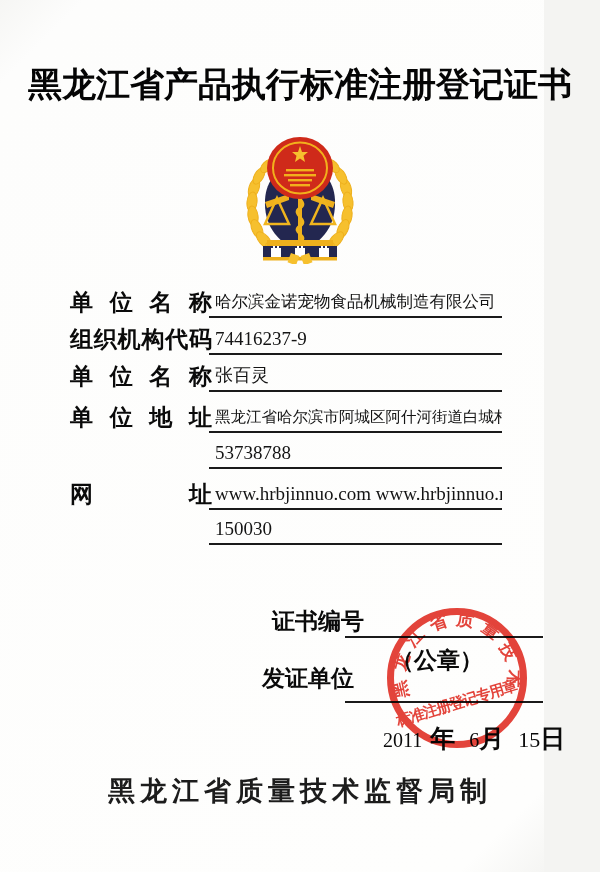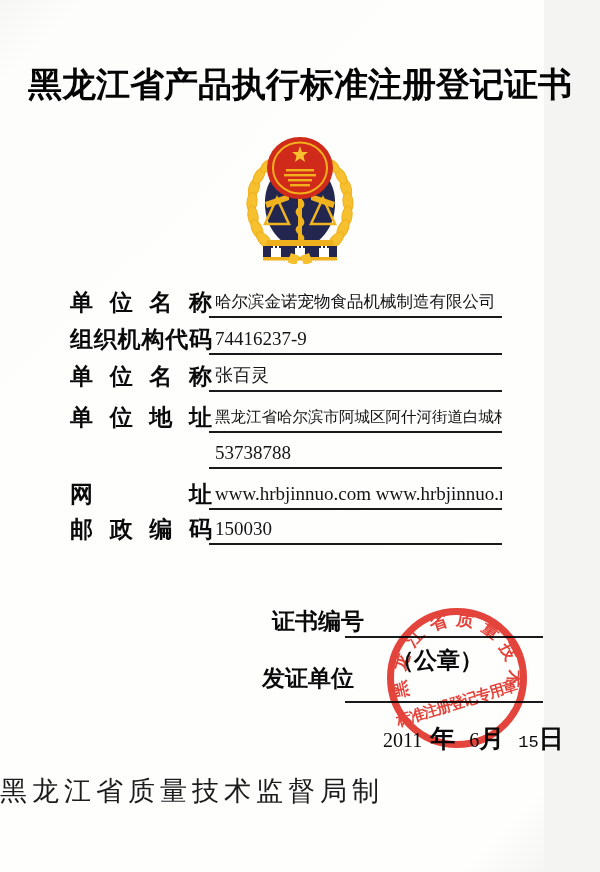--- a/index.html
+++ b/index.html
@@ -53,33 +53,33 @@
   .cert-issuer-line{top:701px;}
   .issuer-value{
     position:absolute;left:391px;top:645px;
     font-size:23px;font-weight:bold;color:#0a0a0a;white-space:nowrap;
   }
   .date-line{
     position:absolute;left:383px;top:722px;width:190px;
     white-space:nowrap;color:#0a0a0a;
   }
   .date-line .num{font-size:20px;}
-  .date-line .num-sm{font-size:17px;font-family:Liberation Mono, monospace;}
+  .date-line .num-sm{font-size:22px;}
   .date-line .unit{font-size:25px;font-weight:bold;}
   .date-line .gap{display:inline-block;width:14px;}
   .date-line .gap-sm{display:inline-block;width:8px;}
   
   .seal{
     position:absolute;left:381px;top:602px;width:152px;height:152px;
     mix-blend-mode:multiply;opacity:0.92;
   }
   
   .footer{
-    position:absolute;top:773px;left:0;width:600px;
-    font-size:27px;font-weight:400;color:#1c1c1c;letter-spacing:5px;
+    position:absolute;top:773px;left:0;width:600px;text-align:center;
+    font-size:27px;font-weight:700;color:#1c1c1c;letter-spacing:5px;
     font-family:"Liberation Serif","DejaVu Serif",serif;
   }
 </style>
 </head>
 <body>
 
 <div class="page">
 
   <div class="title">黑龙江省产品执行标准注册登记证书</div>
 
@@ -160,21 +160,20 @@
     <div class="val">黑龙江省哈尔滨市阿城区阿什河街道白城村</div>
   </div>
   <div class="form-row row-4">
     <div class="val">53738788</div>
   </div>
   <div class="form-row row-5">
     <div class="lbl">网址</div>
     <div class="val">www.hrbjinnuo.com   www.hrbjinnuo.net</div>
   </div>
   <div class="form-row row-6">
-    <div class="lbl">邮政编码</div>
     <div class="val">150030</div>
   </div>
 
   <div class="cert-label cert-number-label">证书编号</div>
   <div class="cert-line cert-number-line"></div>
 
   <div class="cert-label cert-issuer-label">发证单位</div>
   <div class="issuer-value">（公章）</div>
   <div class="cert-line cert-issuer-line"></div>
 

